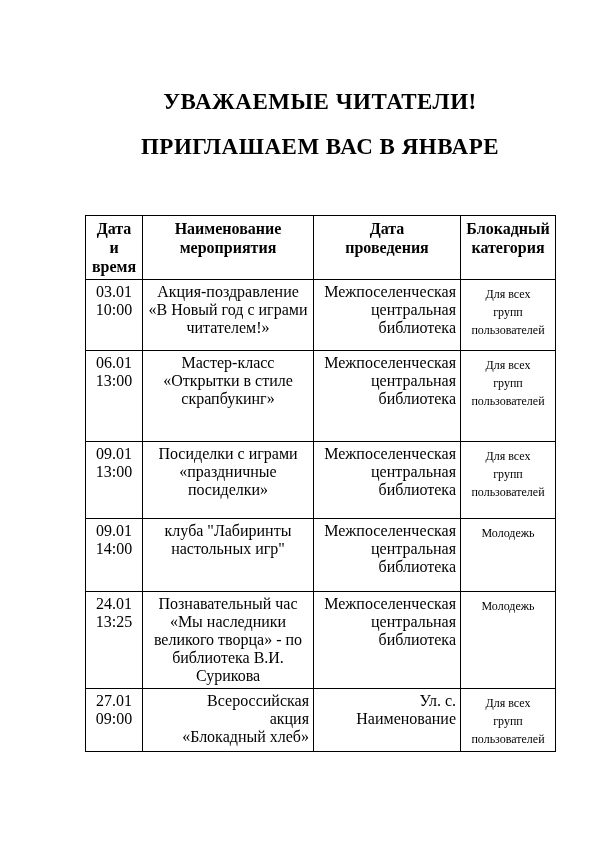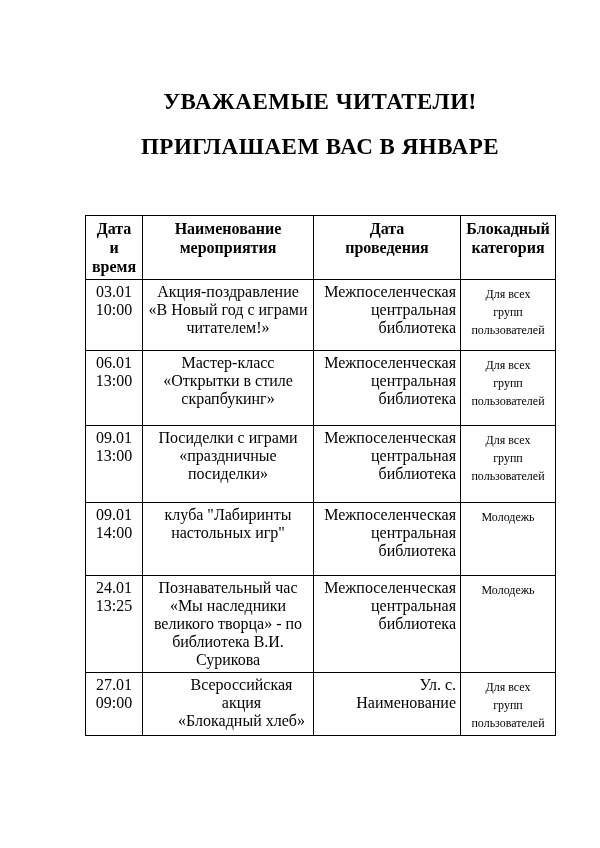--- a/index.html
+++ b/index.html
@@ -41,33 +41,33 @@
     white-space: pre-line;
     text-align: center;
     overflow: hidden;
   }
   .schedule thead tr { height: 57px; }
   .schedule th {
     font-weight: bold;
     line-height: 19px;
   }
   .schedule tbody tr:nth-child(1) { height: 71px; }
-  .schedule tbody tr:nth-child(2) { height: 75px; }
+  .schedule tbody tr:nth-child(2) { height: 91px; }
   .schedule tbody tr:nth-child(3) { height: 77px; }
   .schedule tbody tr:nth-child(4) { height: 73px; }
   .schedule tbody tr:nth-child(5) { height: 95px; }
   .schedule tbody tr:nth-child(6) { height: 50px; }
 
   .schedule td.c-place { text-align: right; }
   .schedule td.c-age {
     font-size: 12px;
     line-height: 18px;
     padding-top: 5px;
   }
-  .schedule tbody tr:last-child td.c-event { text-align: center; padding-left: 31px; }
+  .schedule tbody tr:last-child td.c-event { text-align: right; padding-left: 31px; }
 </style>
 </head>
 <body>
 
 <div class="page">
 
   <div class="title-block">
     <div class="title-line">УВАЖАЕМЫЕ ЧИТАТЕЛИ!</div>
     <div class="title-line">ПРИГЛАШАЕМ ВАС В ЯНВАРЕ</div>
   </div>

